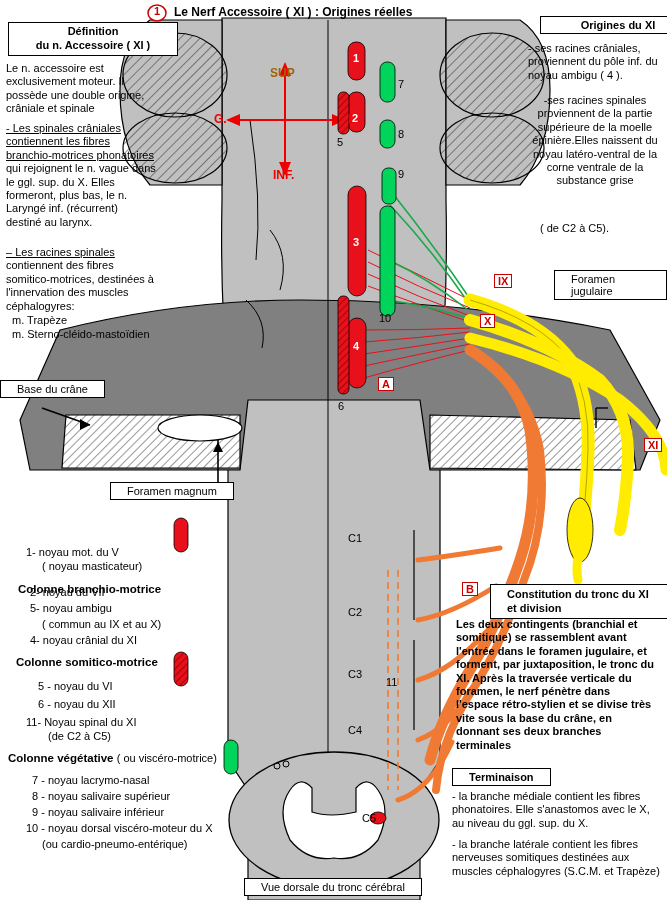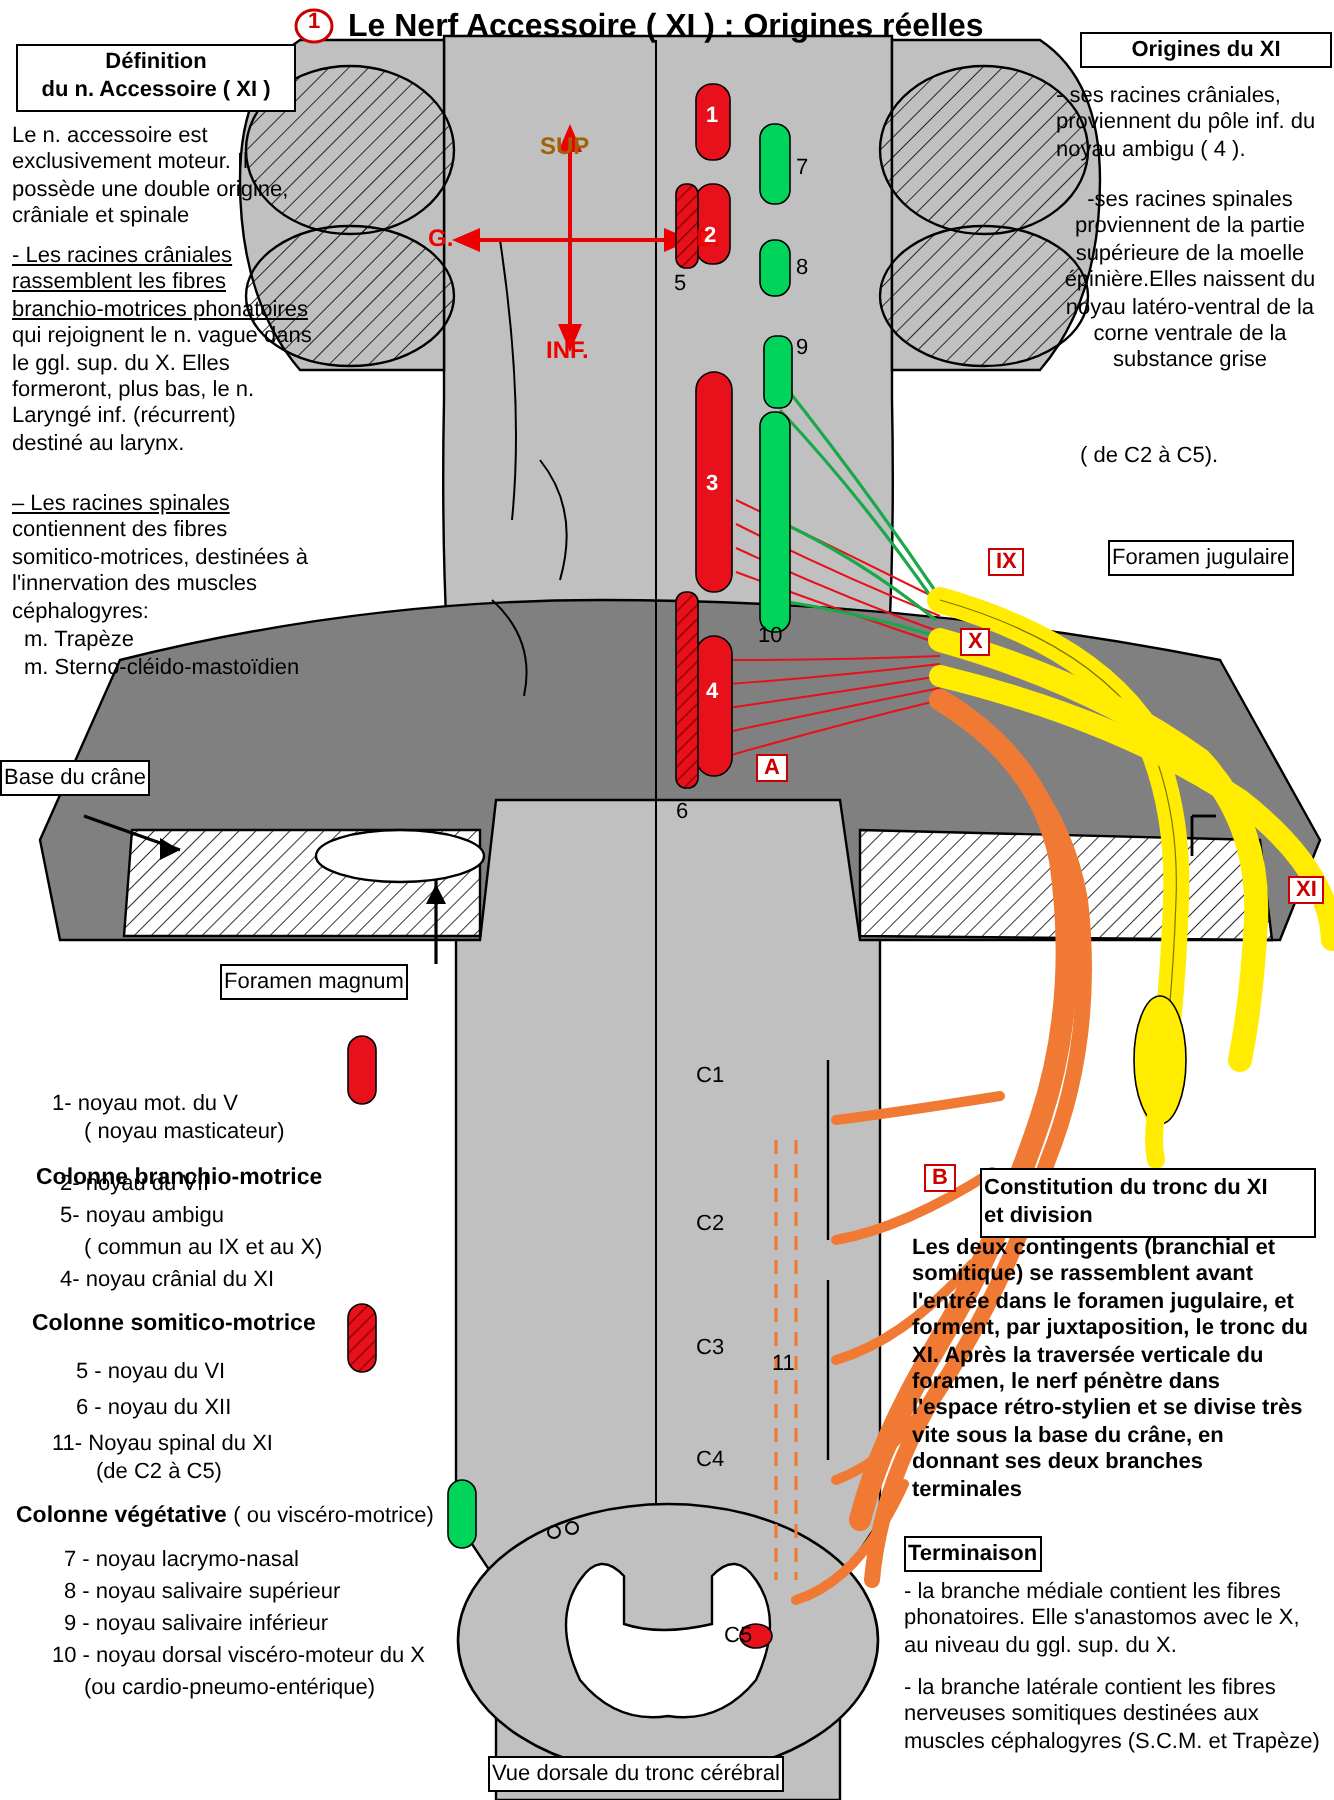--- a/index.html
+++ b/index.html
@@ -1,21 +1,21 @@
 <!DOCTYPE html>
 <html><head>
 <meta charset="utf-8">
 <style>
   html,body{margin:0;padding:0;}
   body{width:667px;height:900px;background:#ffffff;font-family:"Liberation Sans",sans-serif;position:relative;overflow:hidden;}
   .abs{position:absolute;}
   .txt{font-size:11px;color:#000;line-height:1.22;}
-  .box{border:1px solid #000;background:#fff;padding:2px 1px;font-size:11px;}
+  .box{border:1px solid #000;background:#fff;padding:2px 16px;font-size:11px;}
   .redbox{border:1px solid #cc0000;background:#fff;color:#cc0000;font-weight:bold;font-size:11px;padding:0 3px;}
-  .title{font-size:16px;font-weight:bold;color:#000;}
+  .title{font-size:12px;font-weight:bold;color:#000;}
   .u{text-decoration:underline;}
   .legend-title{font-weight:bold;font-size:11.5px;}
   svg{position:absolute;left:0;top:0;}
   .swatch{position:absolute;}
 </style>
 </head>
 <body>
 
 <svg width="667" height="900">
 
@@ -154,21 +154,21 @@
   <span class="abs" style="left:0;top:1px;width:22px;text-align:center;font-size:11px;color:#cc0000;font-weight:bold;">1</span>
 </div>
 <div class="abs title" style="left:174px;top:5px;">Le  Nerf  Accessoire ( XI ) :  Origines réelles</div>
 
 <div class="abs box" style="left:8px;top:22px;width:136px;text-align:center;line-height:1.25;font-weight:bold;">
   <div>Définition</div>
   <div>du n. Accessoire ( XI )</div>
 </div>
 <div class="abs txt" style="left:6px;top:62px;width:148px;">Le n. accessoire est exclusivement moteur. Il possède une double origine, crâniale et spinale</div>
 <div class="abs txt" style="left:6px;top:122px;width:150px;">
-  <span class="u">- Les racines crâniales rassemblent les fibres branchio-motrices phonatoires</span><span> qui rejoignent le n. vague dans le ggl. sup. du X. Elles formeront, plus bas, le n. Laryngé inf. (récurrent) destiné au  larynx.</span>
+  <span class="u">- Les spinales crâniales contiennent les fibres branchio-motrices phonatoires</span><span> qui rejoignent le n. vague dans le ggl. sup. du X. Elles formeront, plus bas, le n. Laryngé inf. (récurrent) destiné au  larynx.</span>
 </div>
 <div class="abs txt" style="left:6px;top:246px;width:152px;">
   <span class="u">– Les racines spinales</span><span> contiennent des fibres somitico-motrices, destinées à l'innervation des muscles céphalogyres:</span>
 </div>
 <div class="abs txt" style="left:12px;top:314px;">m. Trapèze</div>
 <div class="abs txt" style="left:12px;top:328px;">m. Sterno-cléido-mastoïdien</div>
 
 <div class="abs" style="left:270px;top:66px;font-size:12px;font-weight:bold;color:#a16207;">SUP</div>
 <div class="abs" style="left:273px;top:168px;font-size:12px;font-weight:bold;color:#ee0000;">INF.</div>
 <div class="abs" style="left:214px;top:112px;font-size:12px;font-weight:bold;color:#ee0000;">G.</div>

